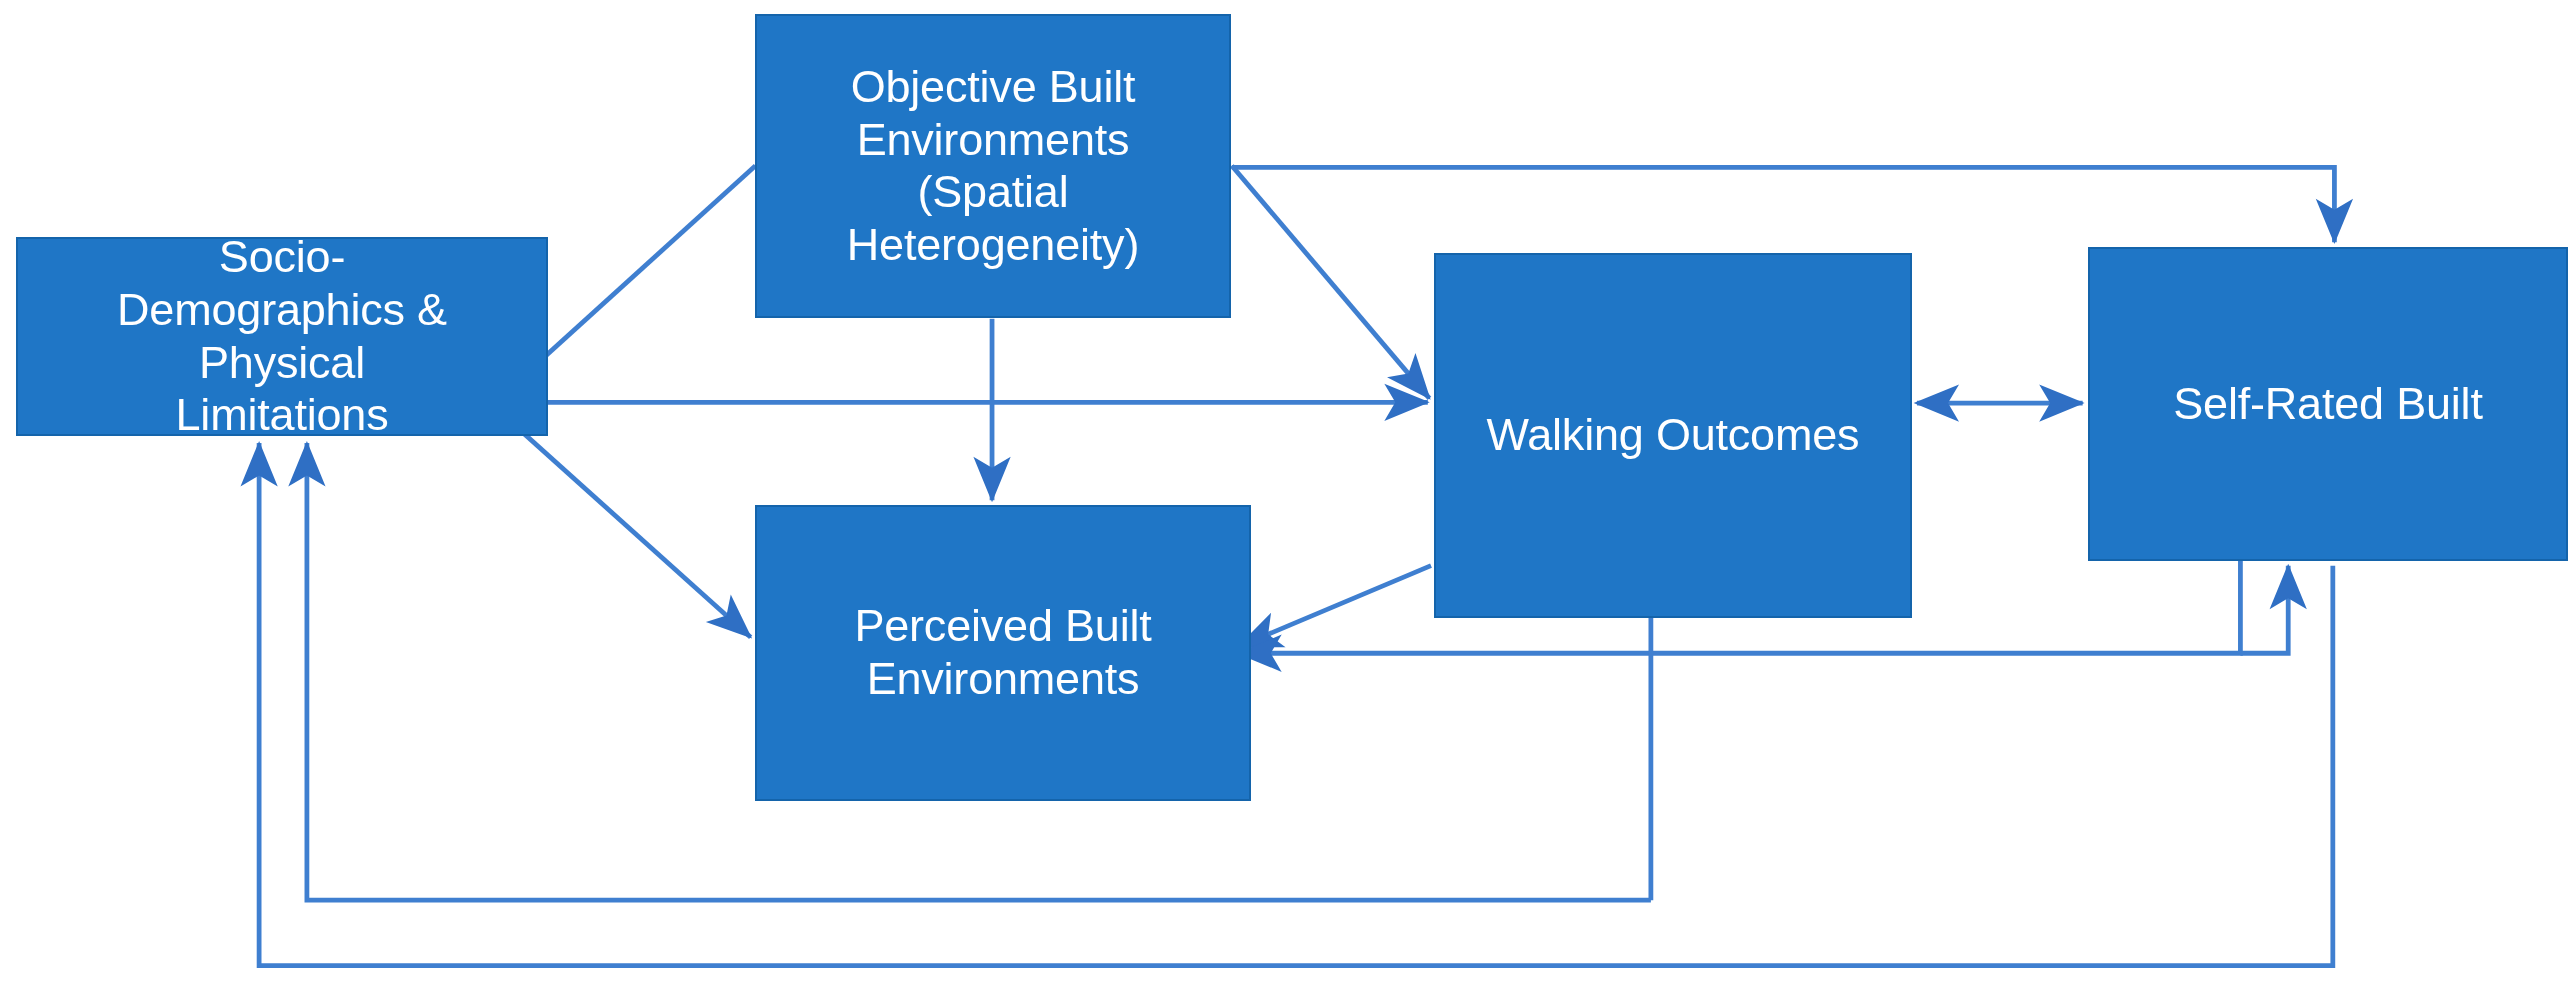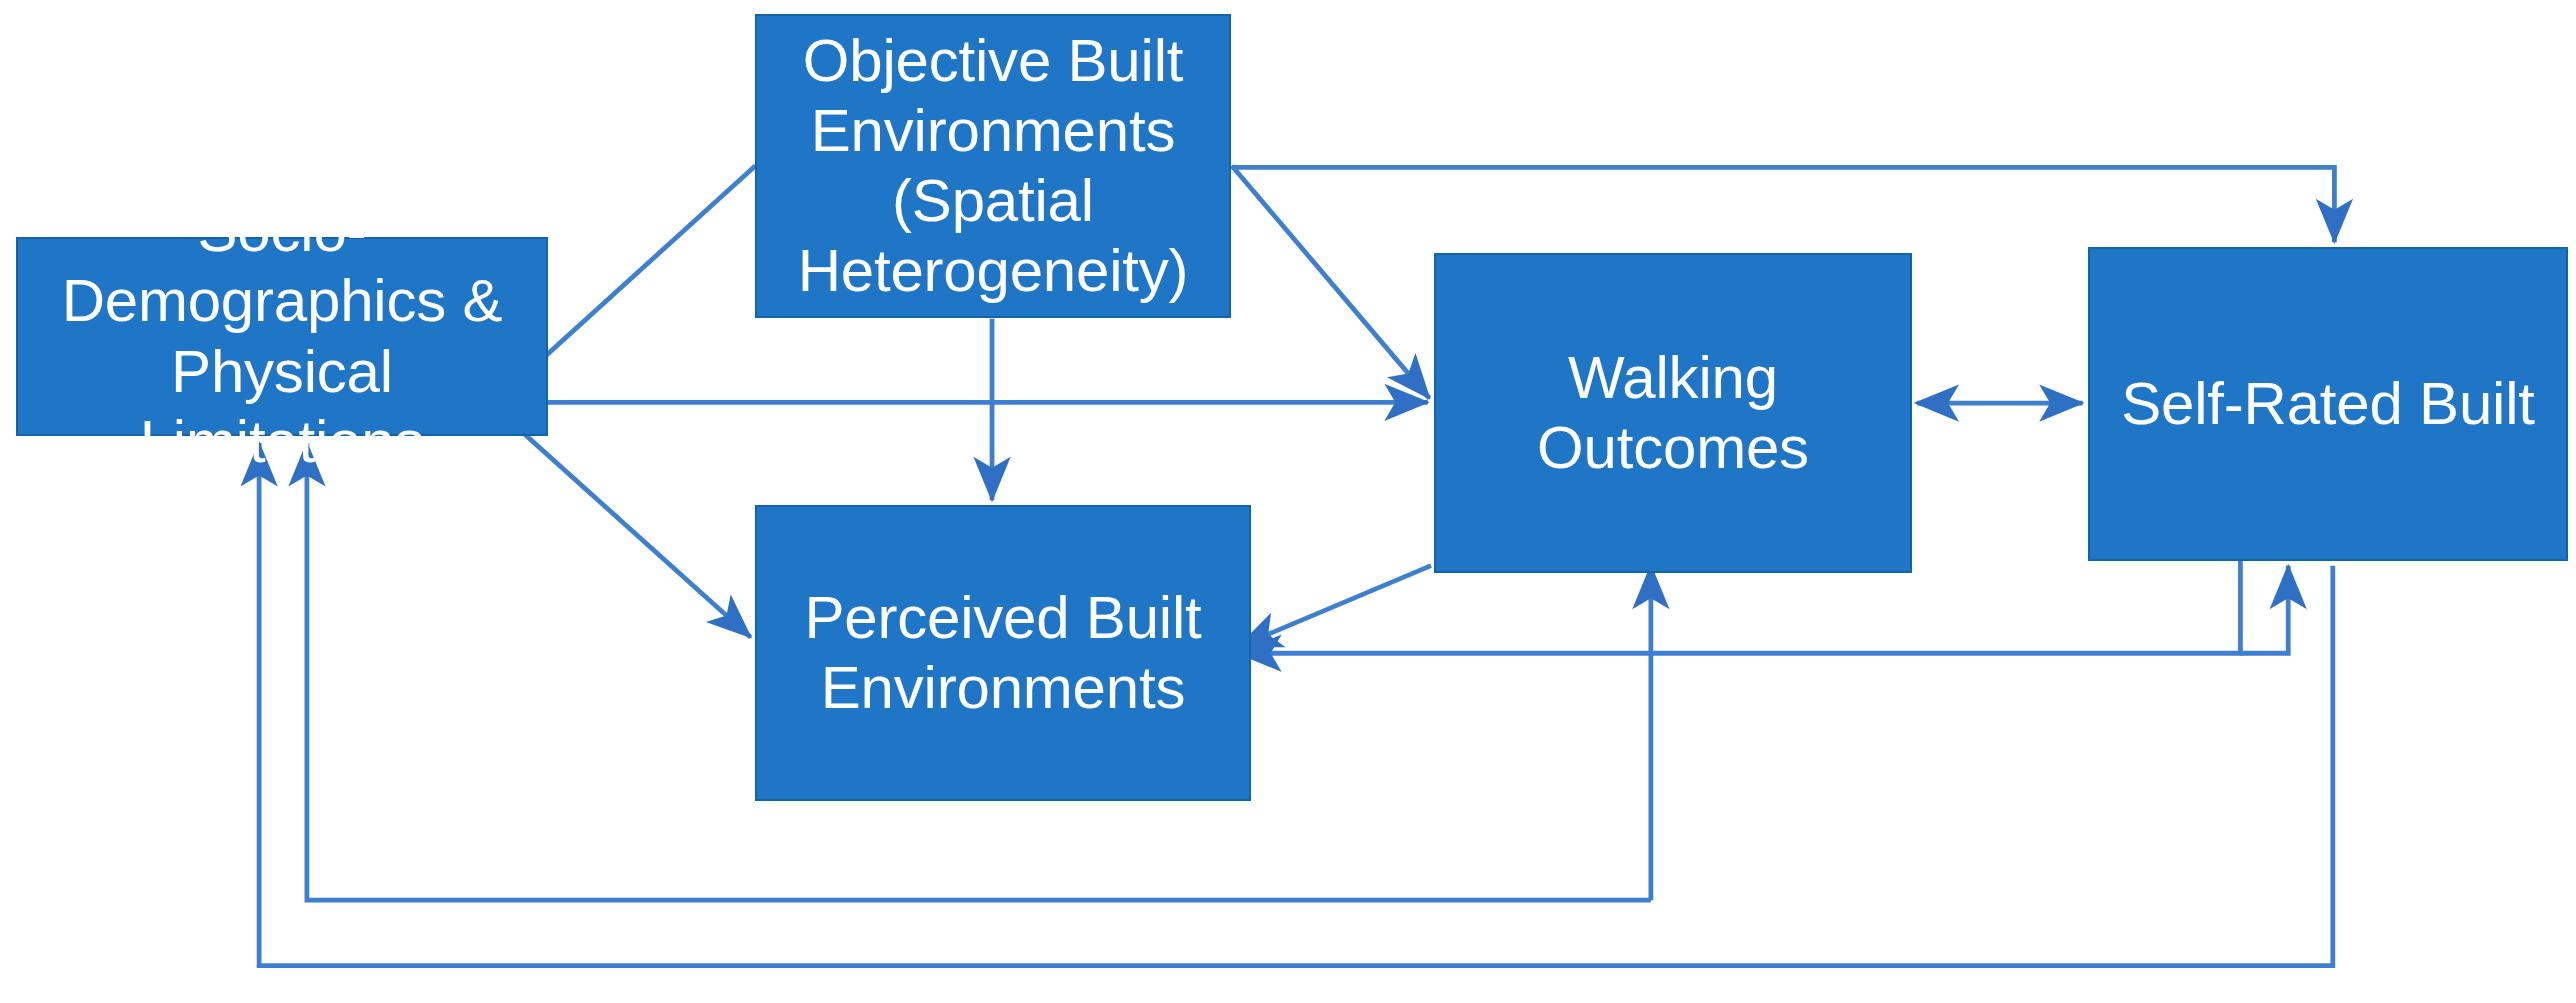--- a/index.html
+++ b/index.html
@@ -30,36 +30,36 @@
     position: absolute;
     background: #1f76c6;
     border: 2.4px solid #1464ab;
     box-sizing: border-box;
     display: flex;
     align-items: center;
     justify-content: center;
     text-align: center;
     color: #ffffff;
     font-family: "Liberation Sans", sans-serif;
-    font-size: 60px;
+    font-size: 45px;
     line-height: 1.17;
     font-weight: 400;
     letter-spacing: -0.2px;
     padding: 17px 8px;
     z-index: 5;
   }
   .node .node-label {
     display: block;
     white-space: pre-line;
   }
   
   #node-socio      { left: 16px;   top: 237px; width: 532px;  height: 199px; }
   #node-objective  { left: 755px;  top: 14.3px;  width: 476px;  height: 304px; }
   #node-perceived  { left: 755px;  top: 505px; width: 496px;  height: 296px; }
-  #node-walking    { left: 1434px; top: 253px; width: 478px;  height: 320px; }
+  #node-walking    { left: 1434px; top: 253px; width: 478px;  height: 365px; }
   #node-health     { left: 2088px; top: 247px; width: 480px;  height: 314px; }
 </style>
 </head>
 <body>
 
 <div id="canvas">
 
   <svg id="edge-layer" viewBox="0 0 3233 1259" width="2576" height="1003" xmlns="http://www.w3.org/2000/svg">
     <defs>
       <marker id="ah" markerWidth="11" markerHeight="11" refX="9.4" refY="4.2" orient="auto" markerUnits="strokeWidth">

